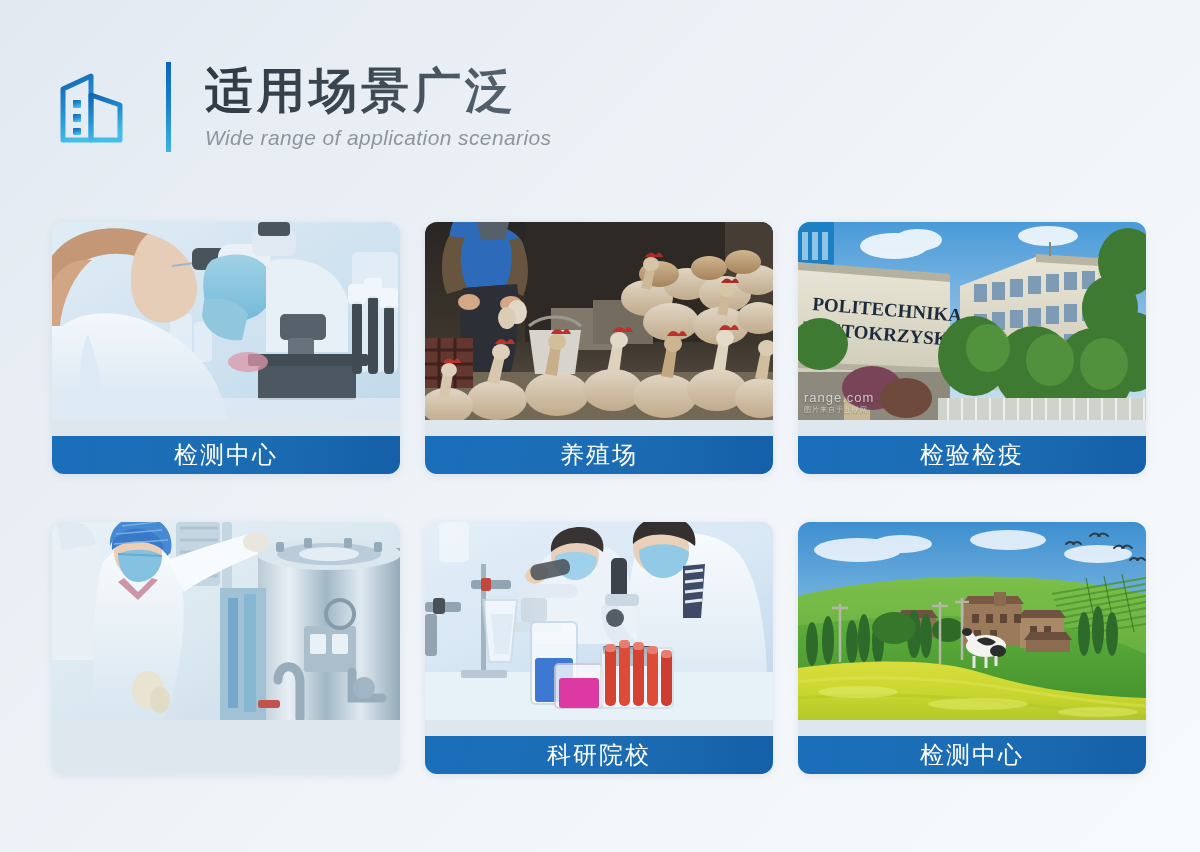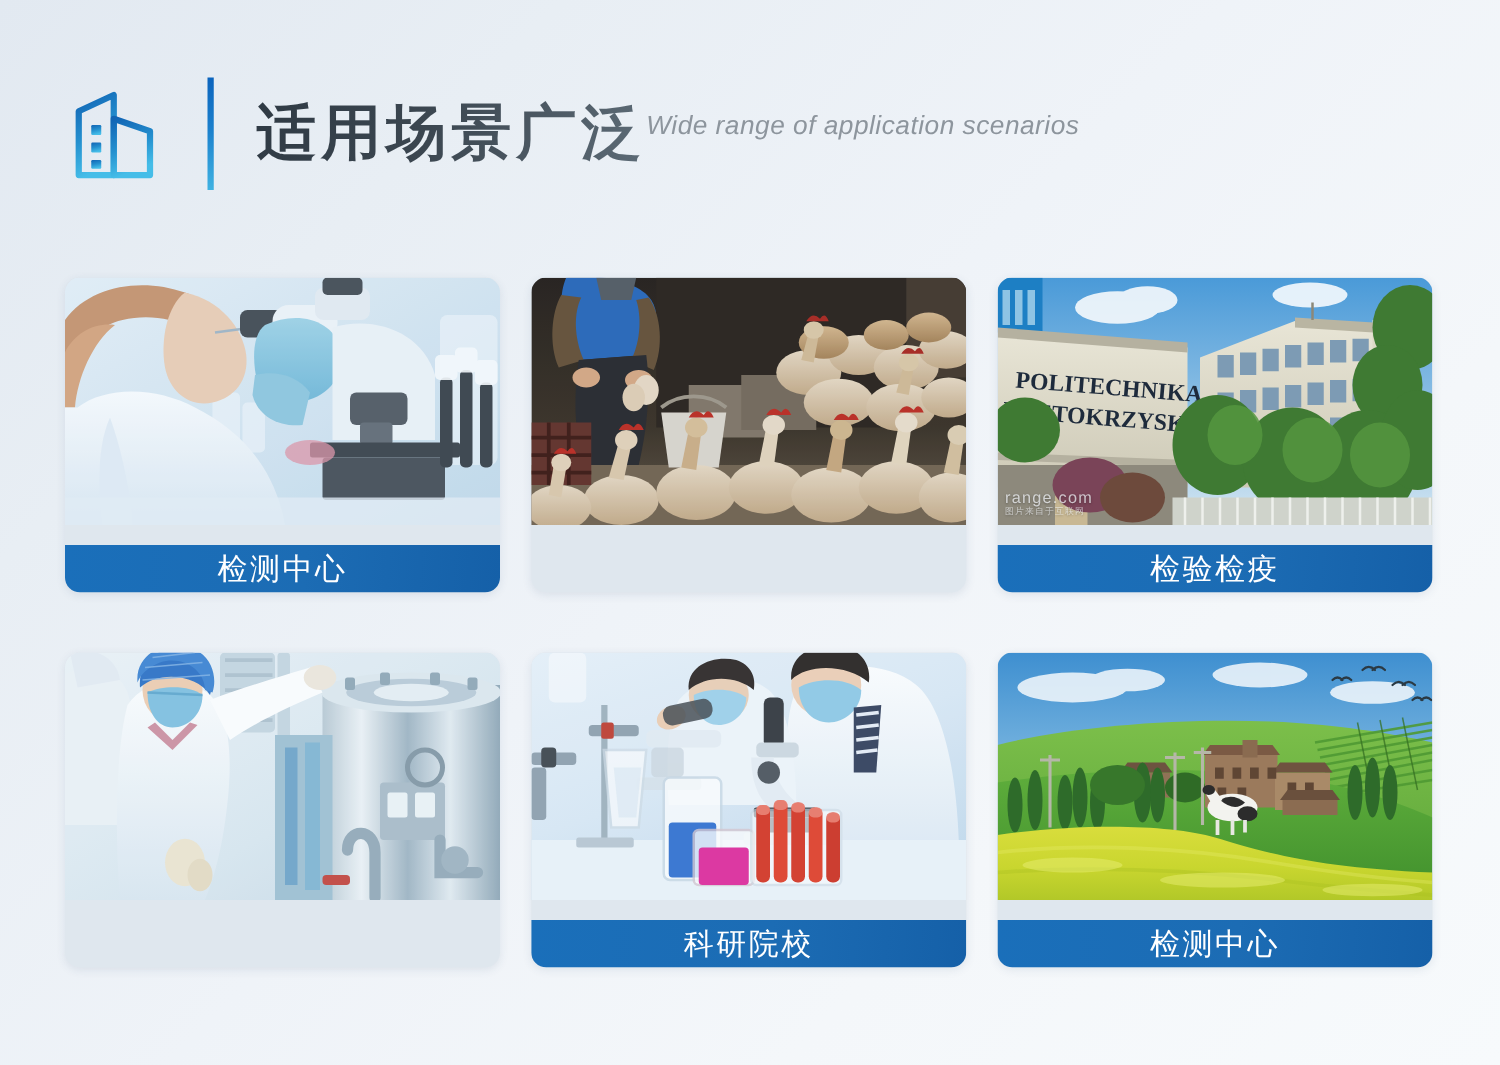--- a/index.html
+++ b/index.html
@@ -20,21 +20,21 @@
     align-items:center;
     height:110px;
   }
   .bldg-icon { width:72px; height:76px; display:block; flex:0 0 auto; }
   .divider {
     width:5px; height:90px;
     margin-left:36px; margin-right:34px;
     background: linear-gradient(180deg,#0b64bd 0%, #1a7fcc 45%, #3fb2e2 100%);
     flex:0 0 auto;
   }
-  .titles { display:flex; flex-direction:row; justify-content:center; }
+  .titles { display:flex; flex-direction:column; justify-content:center; }
   .title-cn {
     font-family:"DejaVu Sans","Liberation Sans",sans-serif;
     font-size:48px;
     font-weight:700;
     letter-spacing:4px;
     line-height:1.12;
     background: linear-gradient(100deg,#2f3a44 0%, #3c4751 45%, #5d6b76 100%);
     -webkit-background-clip:text;
     background-clip:text;
     color:#3a444e;
@@ -296,20 +296,21 @@
           <path d="M216,66 L222,44 L230,46 L226,68 Z" fill="#ddc7a3"></path>
           <ellipse cx="226" cy="42" rx="8" ry="7" fill="#e6d5b5"></ellipse>
           <path d="M220,35 q5,-8 11,-2 q4,-6 7,2 z" fill="#b4302a"></path>
           <path d="M292,92 L298,70 L306,72 L302,94 Z" fill="#ddc7a3"></path>
           <ellipse cx="302" cy="68" rx="8" ry="7" fill="#e6d5b5"></ellipse>
           <path d="M296,61 q5,-8 11,-2 q4,-6 7,2 z" fill="#b4302a"></path>
         </g>
         <rect width="348" height="198" fill="#1d1a16" opacity="0.08"></rect>
       </svg>
     </div>
+    <div class="card-label">养殖场</div>
   </div>
 
   <div class="card">
     <div class="card-photo">
       <svg viewBox="0 0 348 198" preserveAspectRatio="xMidYMid slice">
         <defs>
           <linearGradient id="c3sky" x1="0" y1="0" x2="0" y2="1">
             <stop offset="0%" stop-color="#4a9ad8"></stop>
               <stop offset="65%" stop-color="#9ec9e8"></stop>
               <stop offset="100%" stop-color="#d6e7f2"></stop>

